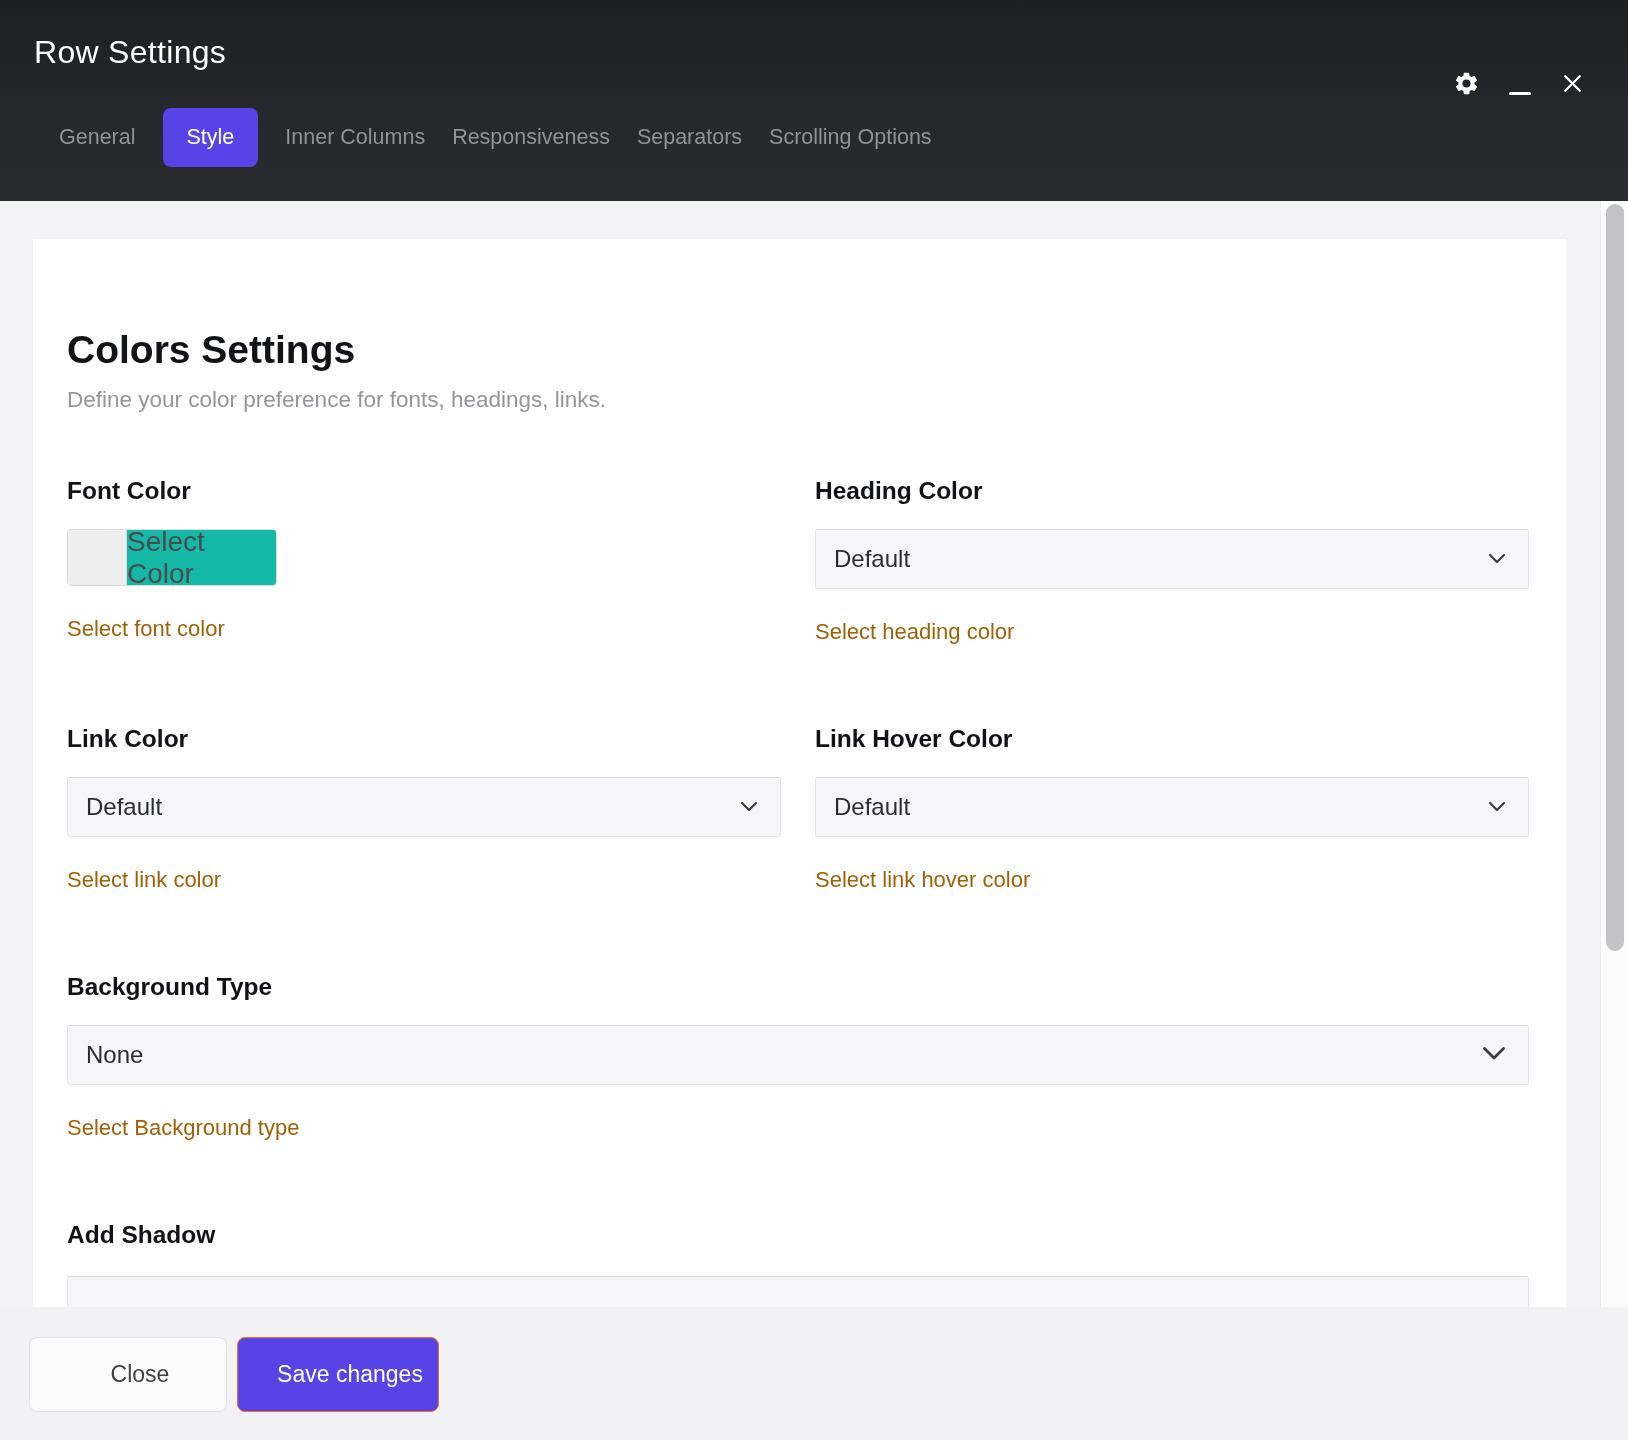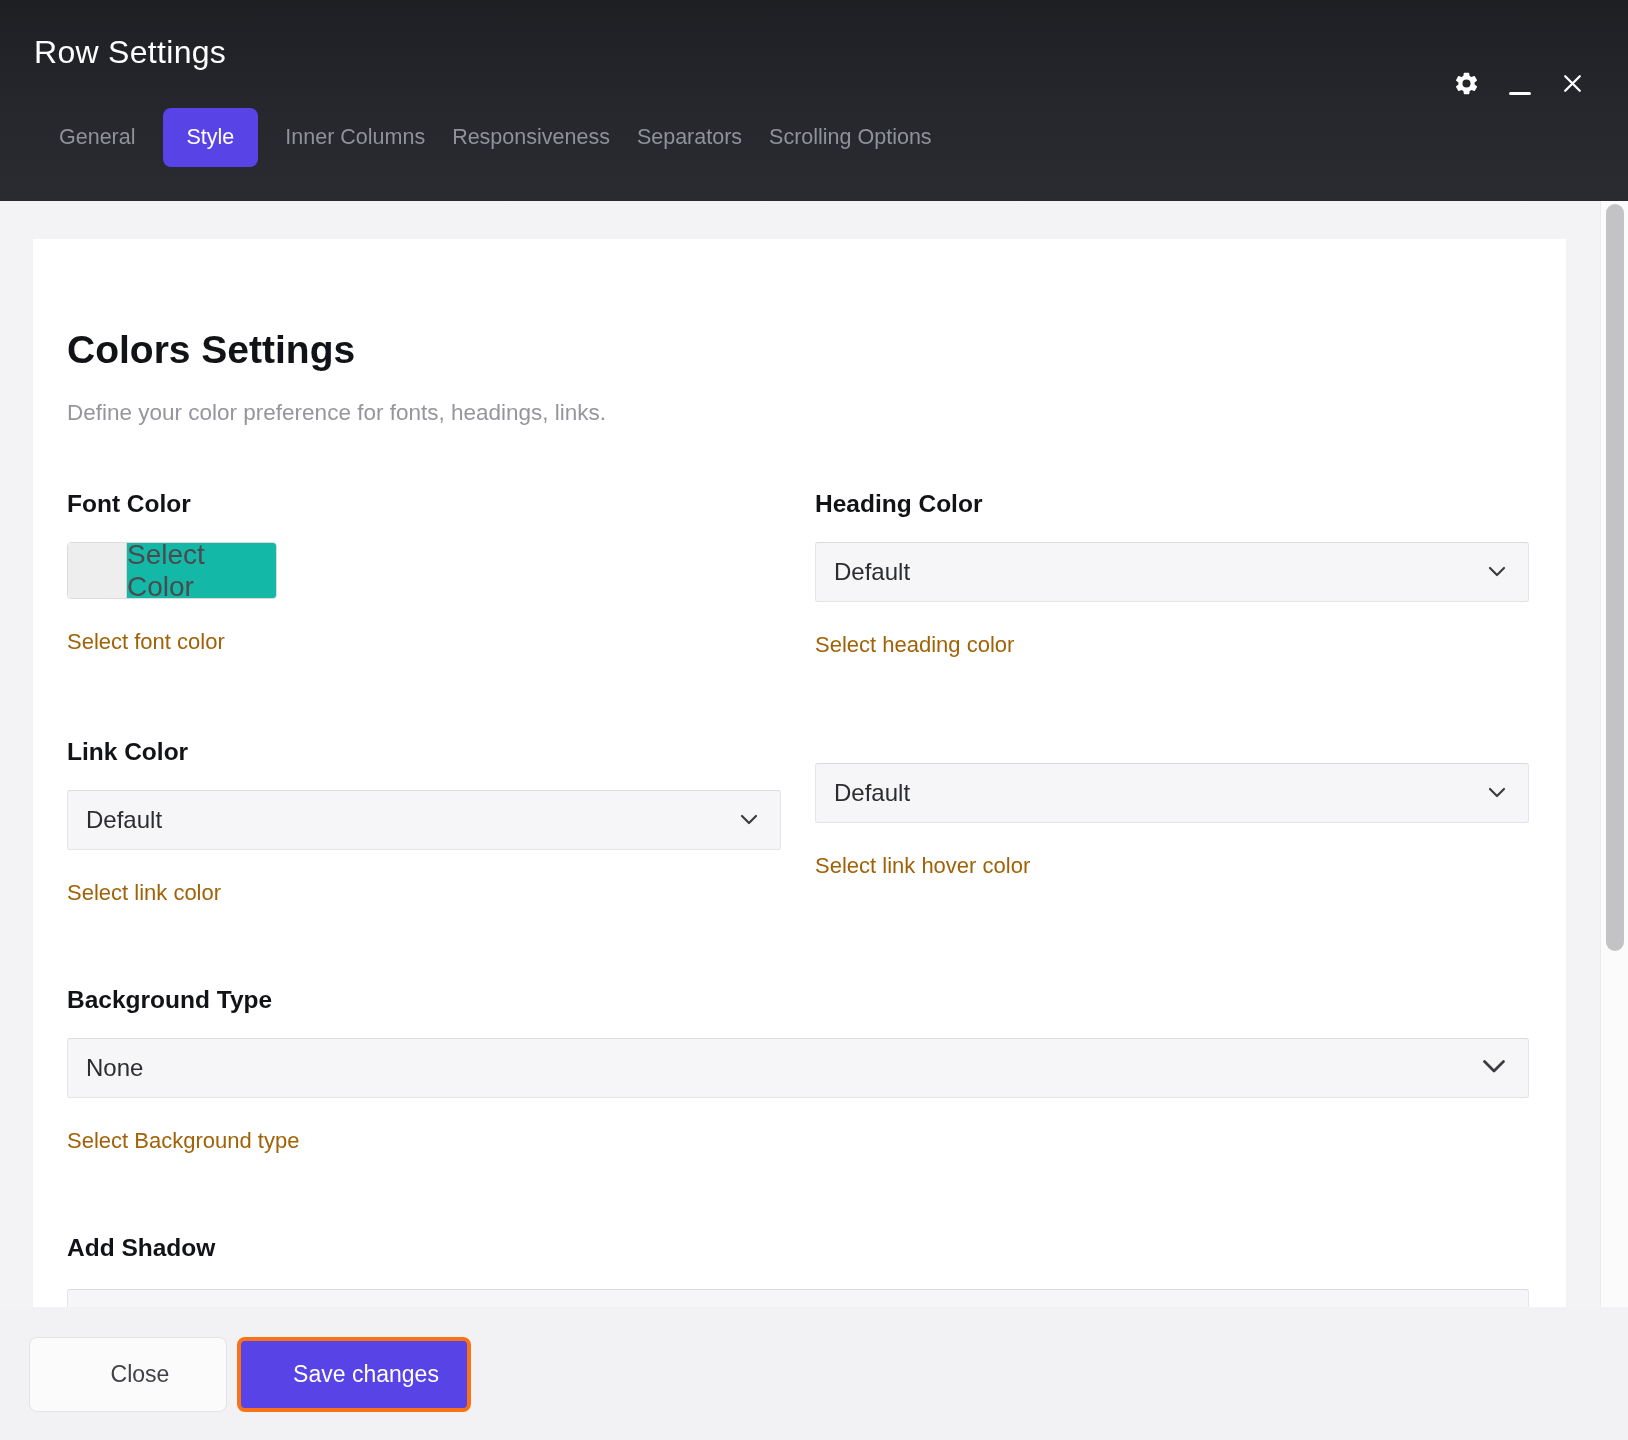--- a/index.html
+++ b/index.html
@@ -47,21 +47,21 @@
   .scrollbar-thumb {
     position:absolute; top:3px; left:5px; width:18px; height:747px;
     background:#c3c3c6; border-radius:9px;
   }
   .card {
     position:absolute; left:33px; top:38px; width:1533px; height:1068px;
     background:#ffffff; overflow:hidden; padding:0 37px 0 34px;
   }
 
   .section-title { margin-top:92px; font-size:39px; font-weight:700; color:#121316; line-height:37px; }
-  .section-desc  { margin-top:32px; font-size:22.5px; color:#95959b; line-height:25px; }
+  .section-desc  { margin-top:19px; font-size:22.5px; color:#95959b; line-height:25px; }
 
   .grid2 { display:grid; grid-template-columns:1fr 1fr; column-gap:34px; }
   .row1 { margin-top:65px; }
   .rowN { margin-top:81px; }
 
   .field-label { font-size:24.5px; font-weight:700; color:#121316; line-height:27px; }
   .helper { margin-top:31px; font-size:22px; color:#a16207; line-height:24px; }
 
   .select {
     margin-top:25px; height:60px; width:100%;
@@ -85,21 +85,21 @@
   .partial-select { margin-top:28px; height:80px; width:100%;
     background:#f6f6f9; border:1px solid #e4e4e9; border-top-color:#d9d9de; border-radius:3px; }
 
   
   .footer {
     position:absolute; left:0; top:1307px; width:1628px; height:133px; background:#f2f2f4;
     display:flex; align-items:flex-start; padding:30px 0 0 29px; gap:10px;
   }
   .btn { height:75px; border-radius:8px; font-size:23px; display:flex; align-items:center; justify-content:center; cursor:pointer;padding-left:24px; }
   .btn-close { width:198px; background:#fbfbfc; border:1px solid #e3e3e6; color:#424246; }
-  .btn-save  { width:234px; background:#5843e6; border:4px solid #f97316; color:#ffffff; font-weight:500;text-align:center; }
+  .btn-save  { width:202px; background:#5843e6; border:1px solid #f97316; color:#ffffff; font-weight:500;text-align:center; }
 </style>
 </head>
 <body>
 
 <div class="header">
   <div class="window-title">Row Settings</div>
 
   <div class="window-controls">
     <span class="ctrl">
       <svg width="27" height="27" viewBox="0 0 24 24">
@@ -165,20 +165,21 @@
           <span>
             <svg width="18" height="11" viewBox="0 0 18 11">
                 <path d="M2 2 L9 9 L16 2" stroke="#3c3c40" stroke-width="2.2" fill="none" stroke-linecap="round" stroke-linejoin="round"></path>
               </svg>
           </span>
         </div>
         <div class="helper">Select link color</div>
       </div>
 
       <div>
+        <div class="field-label">Link Hover Color</div>
         <div class="select">
           <span class="value">Default</span>
           <span>
             <svg width="18" height="11" viewBox="0 0 18 11">
                 <path d="M2 2 L9 9 L16 2" stroke="#3c3c40" stroke-width="2.2" fill="none" stroke-linecap="round" stroke-linejoin="round"></path>
               </svg>
           </span>
         </div>
         <div class="helper">Select link hover color</div>
       </div>

